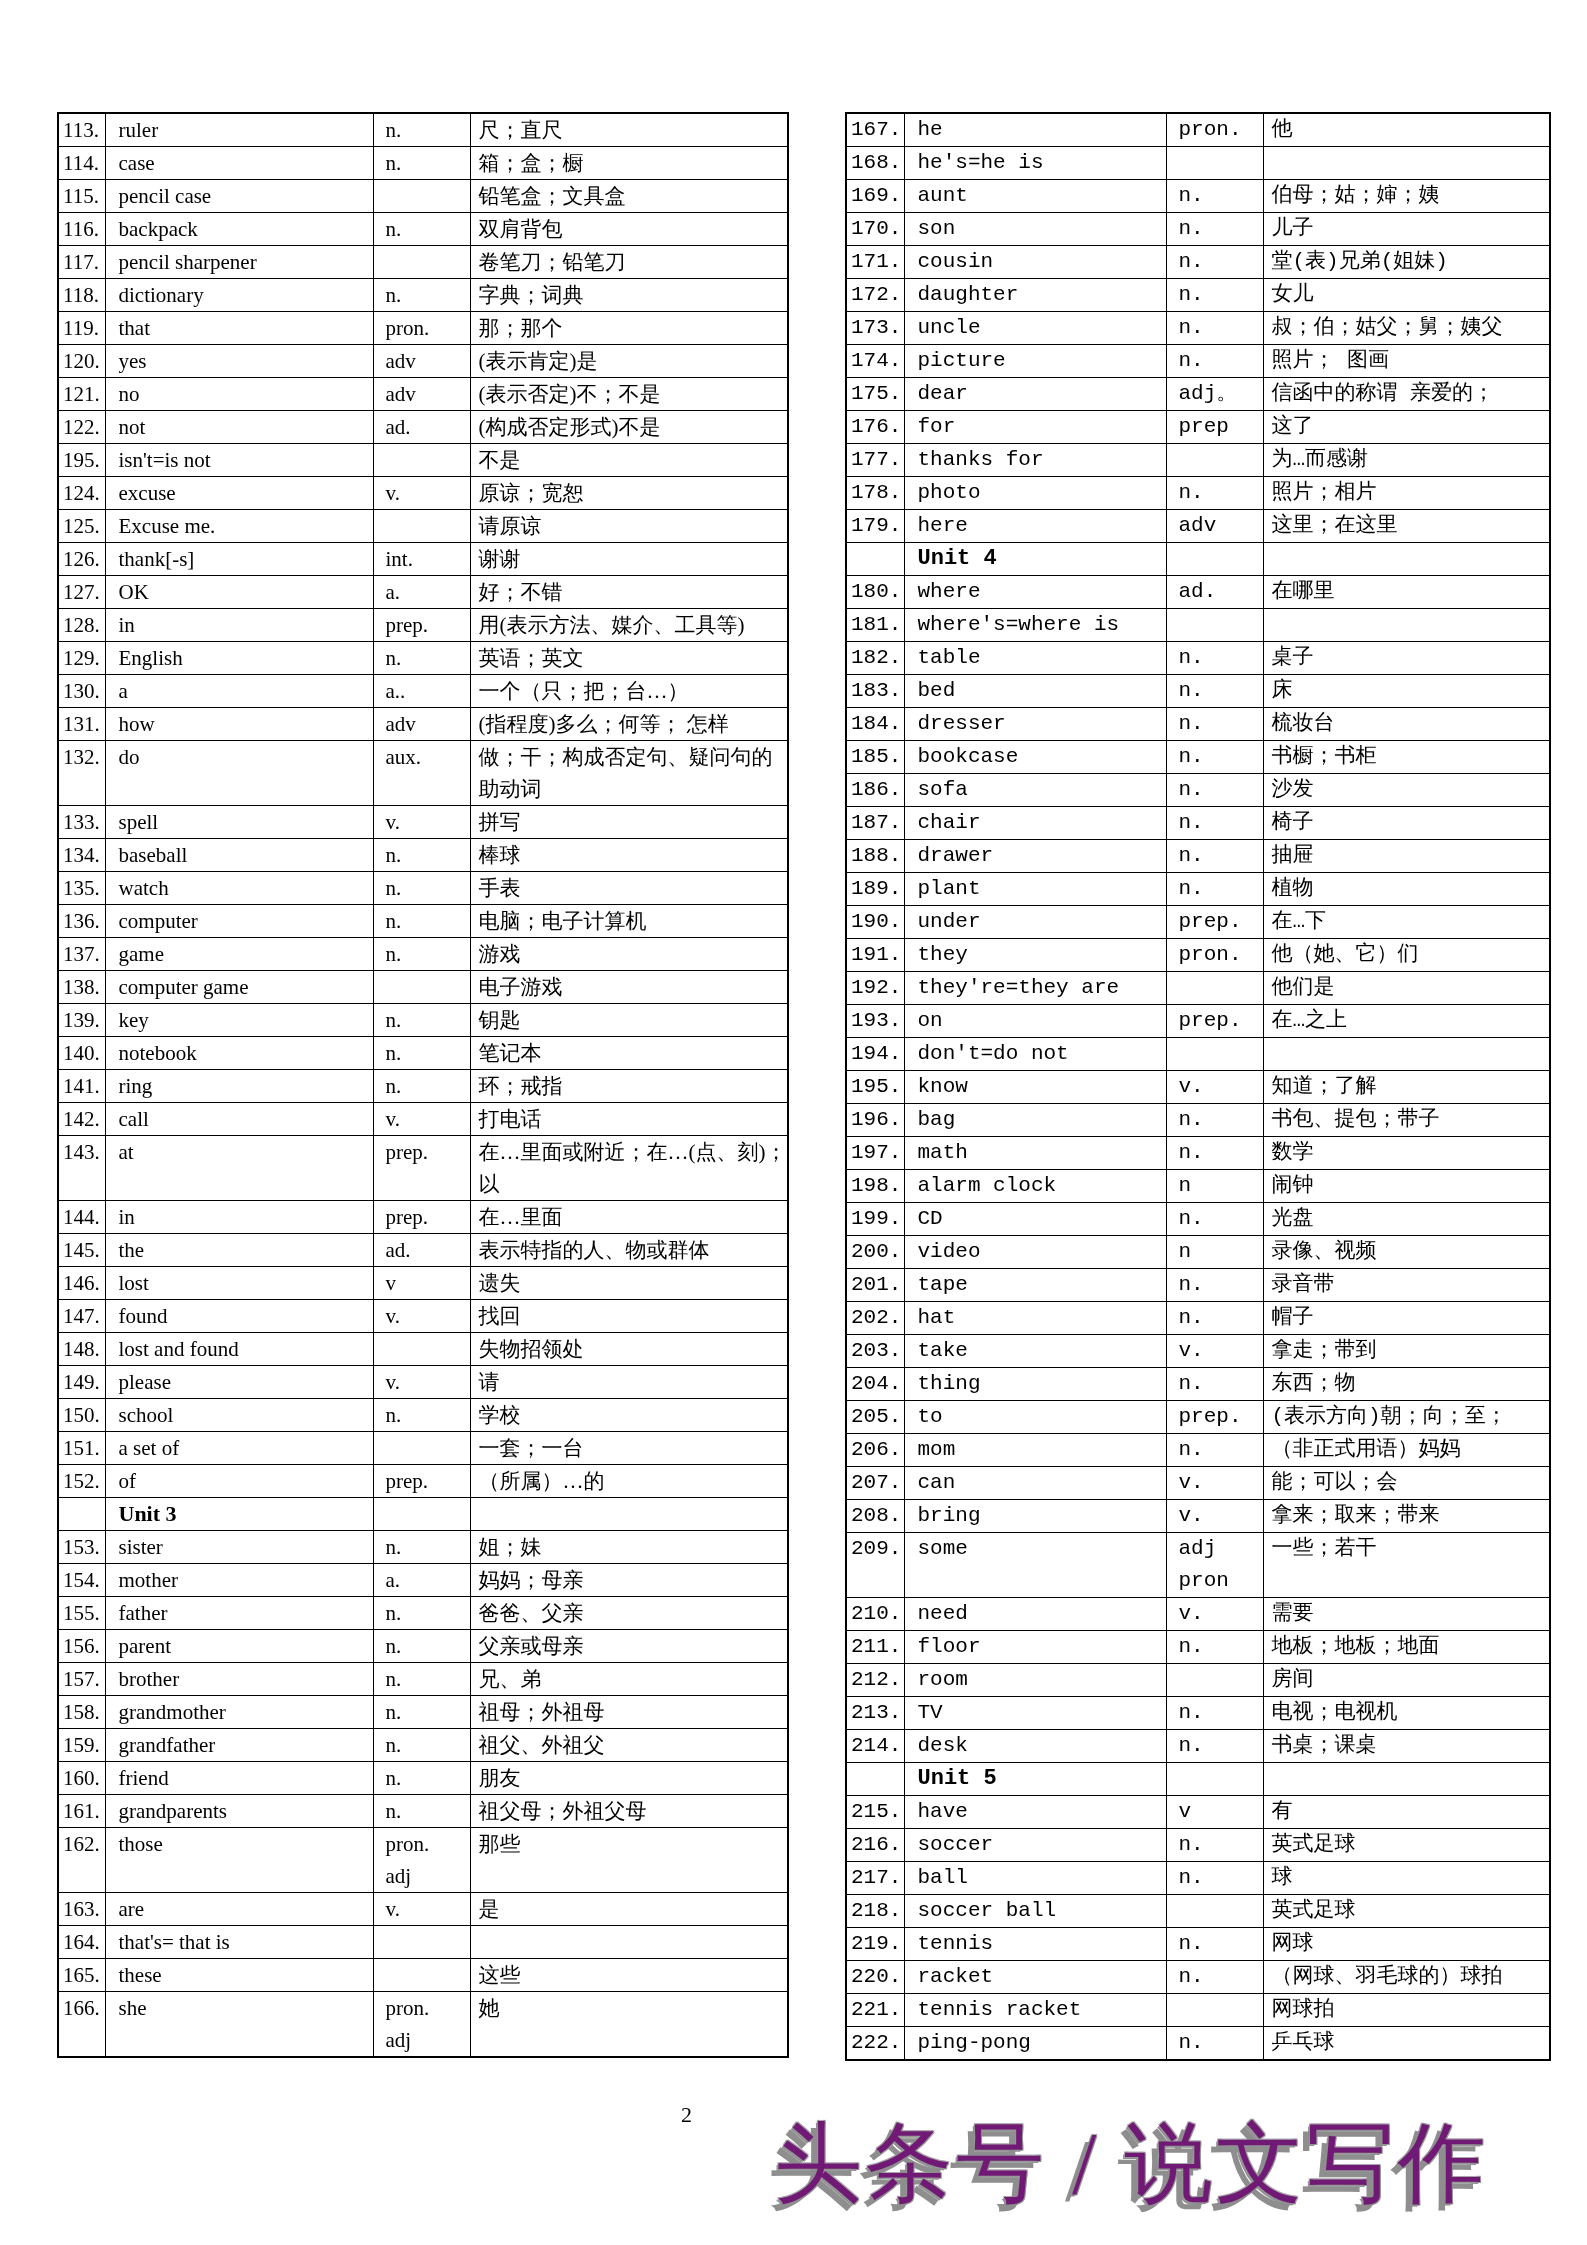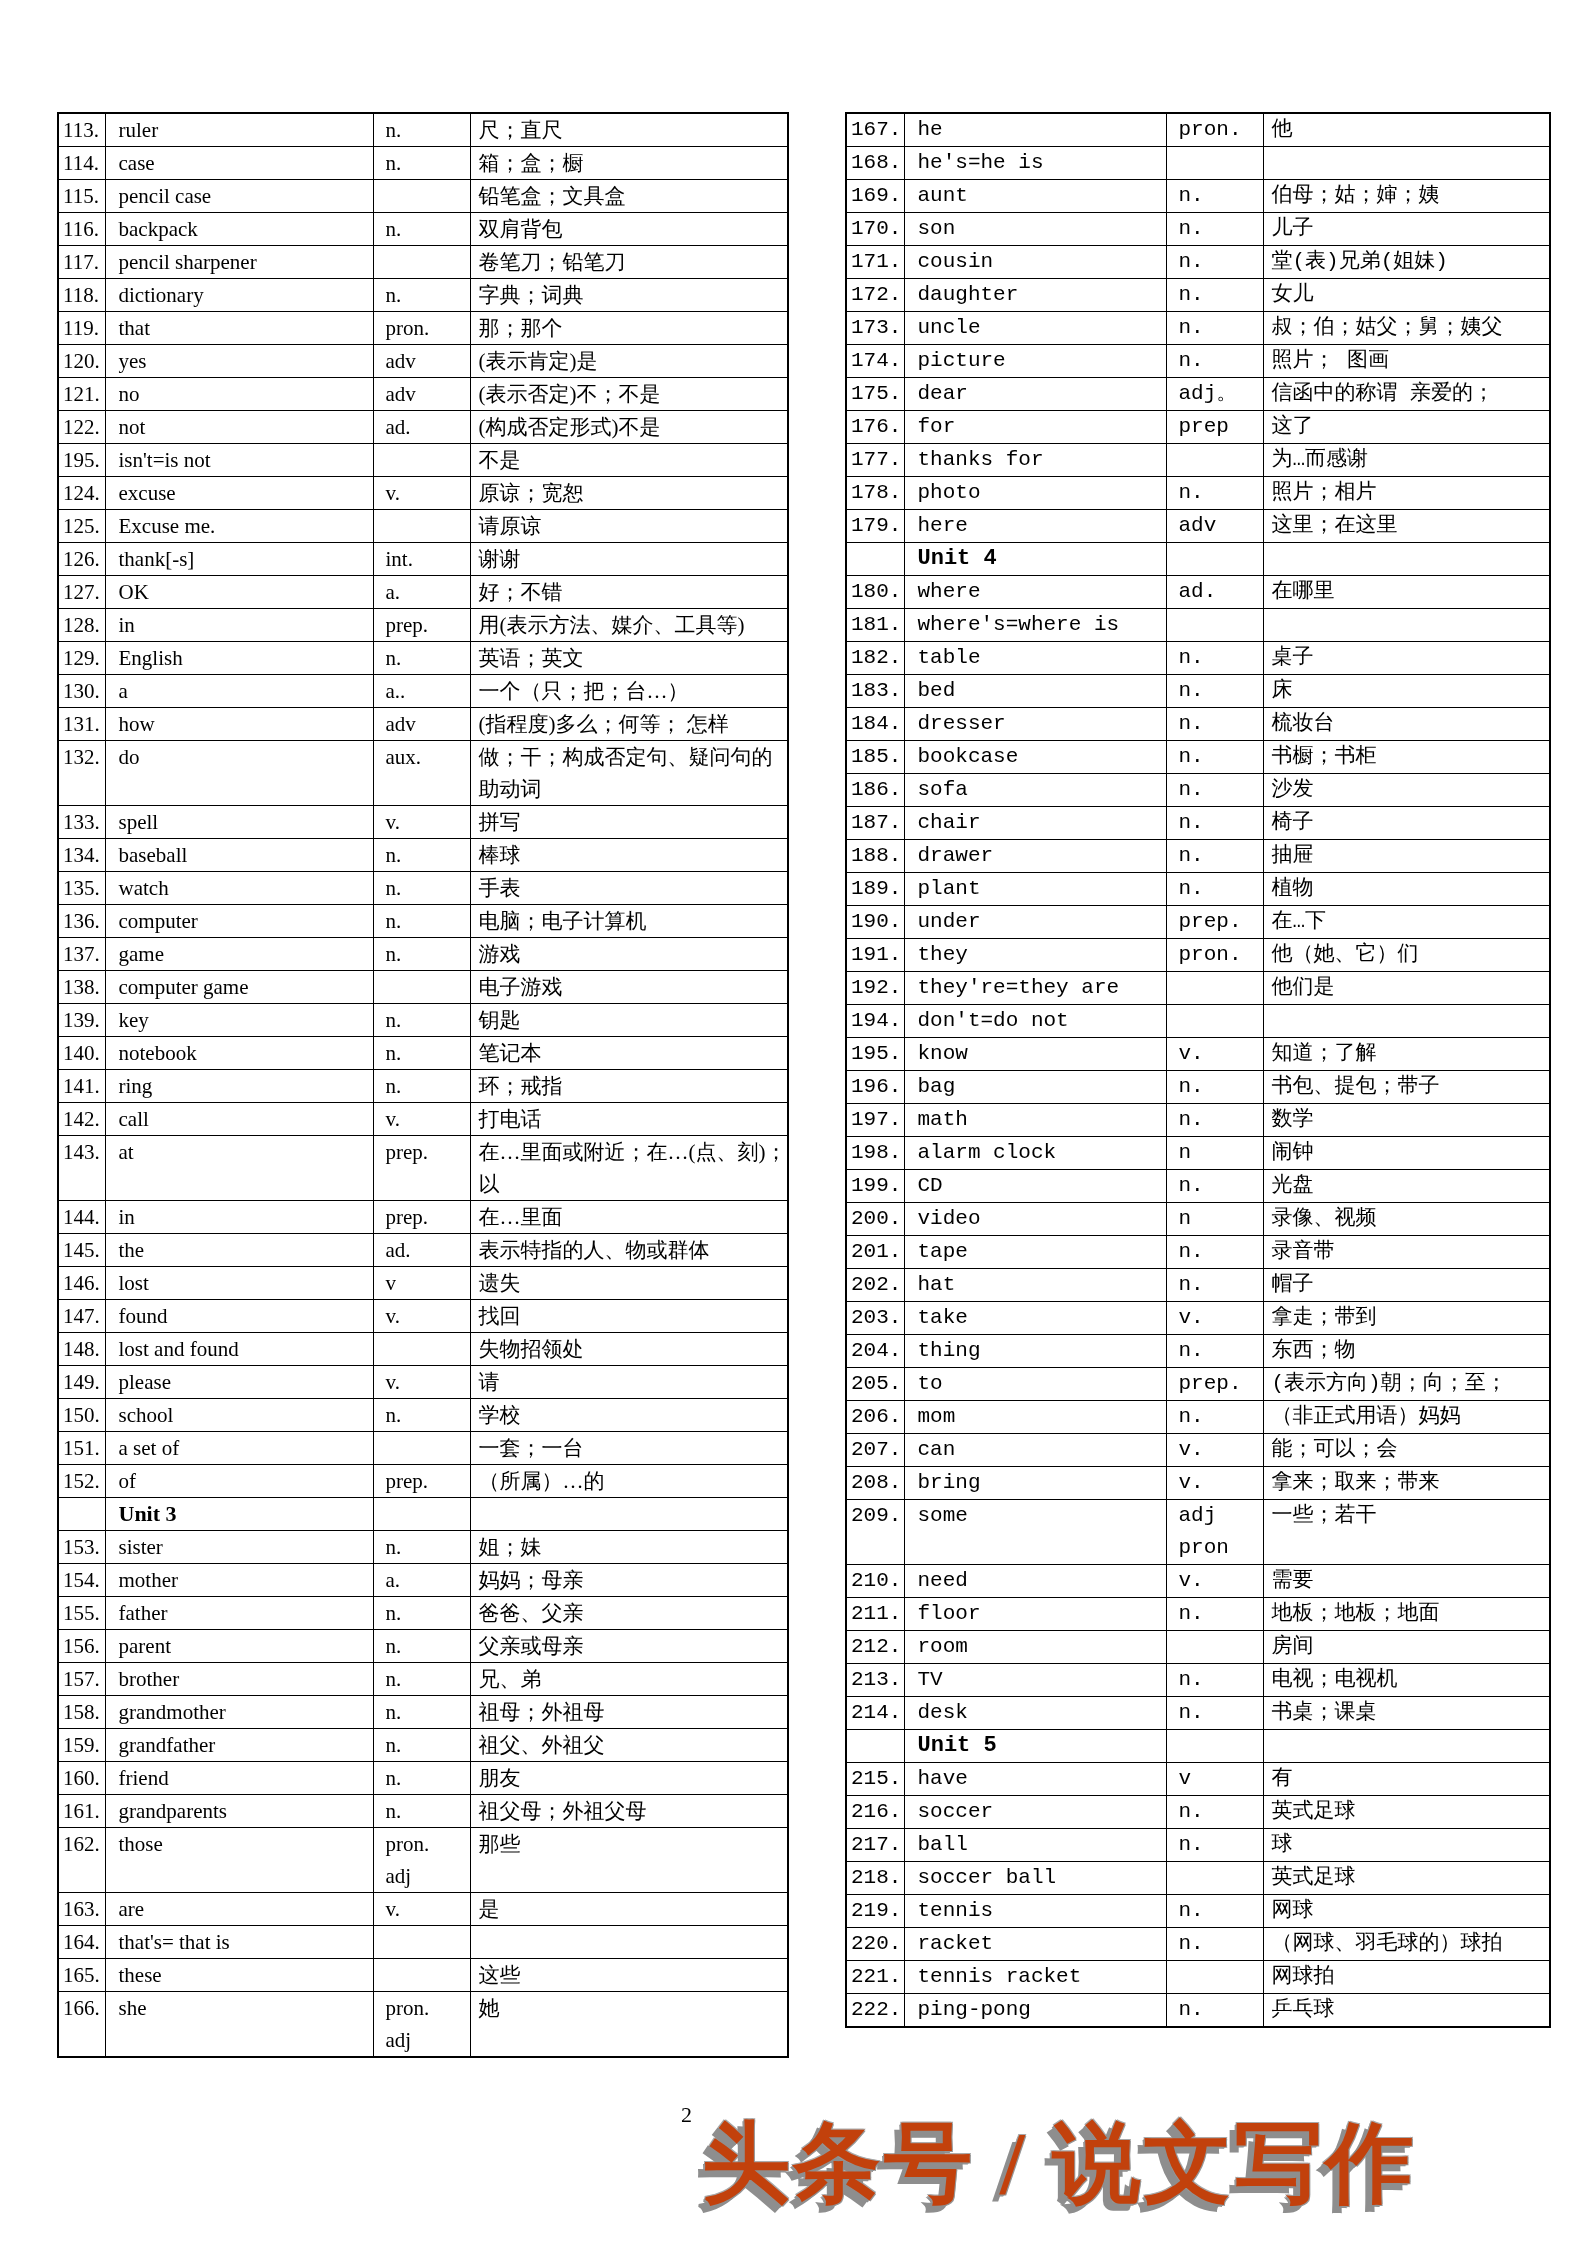--- a/index.html
+++ b/index.html
@@ -20,23 +20,23 @@
   }
   td.num{padding-left:4px;}
   td.word{padding-left:13px;word-break:normal;}
   td.pos{padding-left:12px;}
   td.cn{padding-left:8px;}
   td.word.unit{font-weight:bold;font-size:22px;}
   #page-number{
     position:absolute;left:681px;top:2100px;font-size:22px;line-height:30px;
   }
   #watermark{
-    position:absolute;left:702px;top:2118px;white-space:nowrap;
-    font-size:88px;line-height:92px;font-weight:bold;letter-spacing:3px;
-    color:#c2410c;
+    position:absolute;left:774px;top:2118px;white-space:nowrap;
+    font-size:88px;line-height:92px;font-weight:normal;letter-spacing:3px;
+    color:#701a75;
     text-shadow:
       -7px 7px 0 #8e8e8e,
       -1px 1px 0 #969696, 1px 1px 0 #969696,
       -1px -1px 0 #a8a8a8, 1px -1px 0 #a8a8a8,
       -2px 2px 0 #909090;
   }
 </style>
 </head>
 <body>
 
@@ -551,20 +551,26 @@
         <td class="pos">pron.</td>
         <td class="cn">他（她、它）们</td>
       </tr>
       <tr>
         <td class="num">192.</td>
         <td class="word">they're=they are</td>
         <td class="pos"></td>
         <td class="cn">他们是</td>
       </tr>
       <tr>
+        <td class="num">193.</td>
+        <td class="word">on</td>
+        <td class="pos">prep.</td>
+        <td class="cn">在…之上</td>
+      </tr>
+      <tr>
         <td class="num">194.</td>
         <td class="word">don't=do not</td>
         <td class="pos"></td>
         <td class="cn"></td>
       </tr>
       <tr>
         <td class="num">195.</td>
         <td class="word">know</td>
         <td class="pos">v.</td>
         <td class="cn">知道；了解</td>

